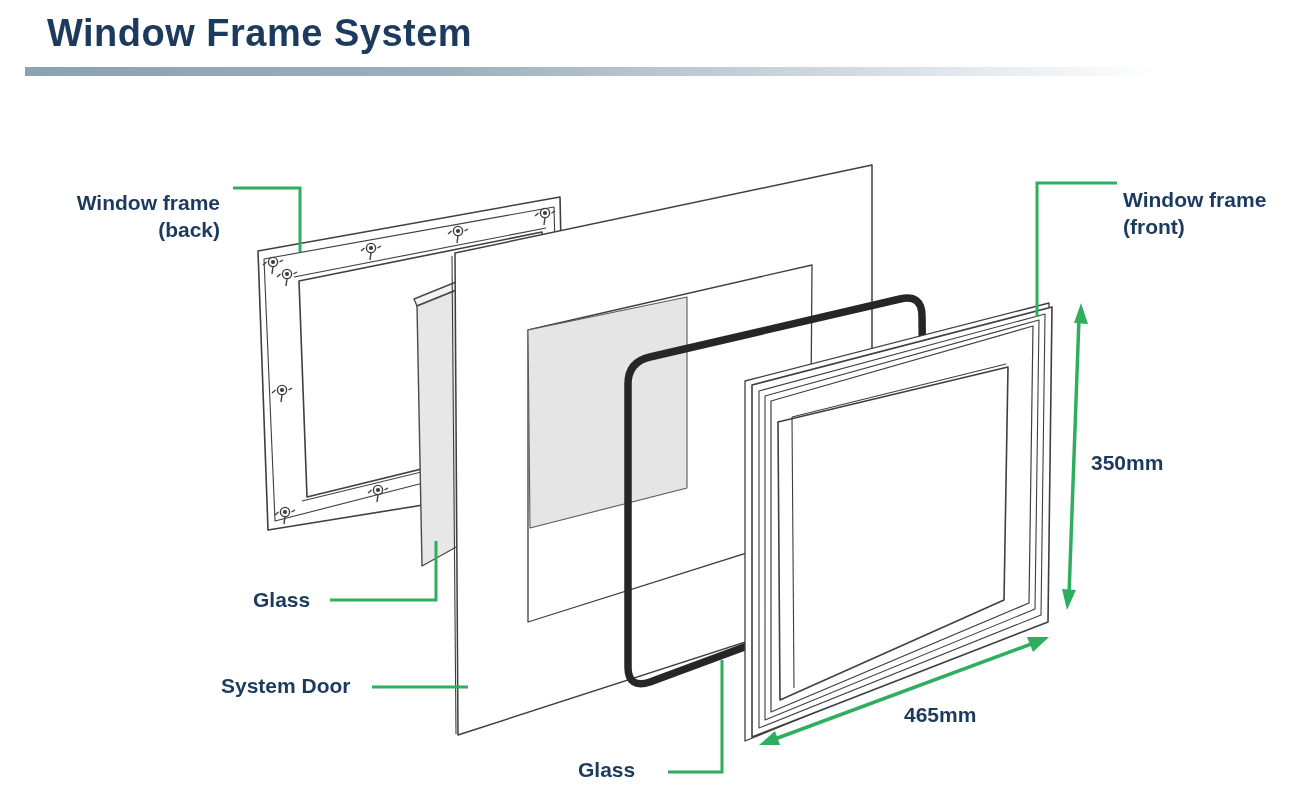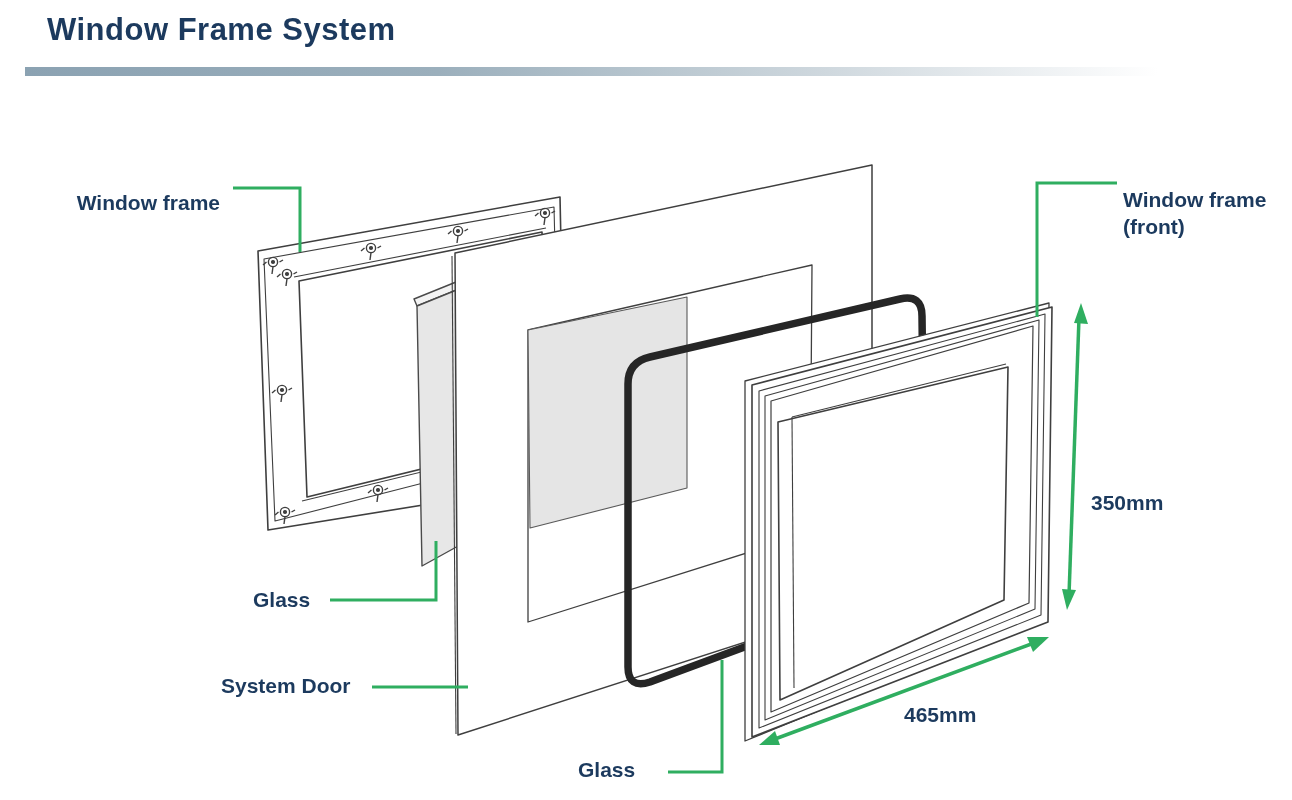--- a/index.html
+++ b/index.html
@@ -3,38 +3,38 @@
 <meta charset="utf-8">
 <style>
   html,body{margin:0;padding:0;}
   body{
     width:1292px;height:800px;position:relative;overflow:hidden;
     background:#ffffff;
     font-family:"Liberation Sans", sans-serif;
   }
   .page-title{
     position:absolute;left:47px;top:12px;
-    font-size:31px;font-weight:bold;color:#1c3a5e;letter-spacing:.5px;
+    font-size:38px;font-weight:bold;color:#1c3a5e;letter-spacing:.5px;
   }
   .divider{
     position:absolute;left:25px;top:67px;width:1180px;height:9px;
     background:linear-gradient(to right,#8ba2b2 0%,#9bafbc 35%,#cfd8de 68%,rgba(255,255,255,0) 96%);
   }
   .diagram-svg{position:absolute;left:0;top:0;}
   .label{
     position:absolute;color:#1c3a5e;font-weight:bold;
     font-size:21px;line-height:27px;white-space:nowrap;
   }
   .label.two-line{white-space:normal;margin-top:30px;}
   .lbl-frame-back{left:30px;top:159px;width:190px;text-align:right;}
   .lbl-frame-front{left:1123px;top:156px;text-align:left;}
   .lbl-glass{left:253px;top:586px;}
   .lbl-garage-door{left:221px;top:672px;}
   .lbl-gasket{left:578px;top:756px;}
-  .lbl-dim-350{left:1091px;top:449px;margin-top:40px;}
+  .lbl-dim-350{left:1091px;top:449px;}
   .lbl-dim-465{left:904px;top:701px;text-align:right;}
 </style>
 </head>
 <body>
 
 <div class="page-title">Window Frame System</div>
 <div class="divider"></div>
 
 <svg class="diagram-svg" width="1292" height="800" viewBox="0 0 1292 800">
 
@@ -149,20 +149,21 @@
 
   <g>
     <line x1="775" y1="739" x2="1034" y2="643" stroke="#2fae60" stroke-width="3.5"></line>
     <polygon points="759,745 780,745 775,731" fill="#2fae60"></polygon>
     <polygon points="1049,637 1033,652 1027,637" fill="#2fae60"></polygon>
   </g>
 </svg>
 
 <div class="label two-line lbl-frame-back">
   <div>Window frame</div>
+  <div>(back)</div>
 </div>
 
 <div class="label two-line lbl-frame-front">
   <div>Window frame</div>
   <div>(front)</div>
 </div>
 
 <div class="label lbl-glass">Glass</div>
 <div class="label lbl-garage-door">System Door</div>
 <div class="label lbl-gasket">Glass</div>

